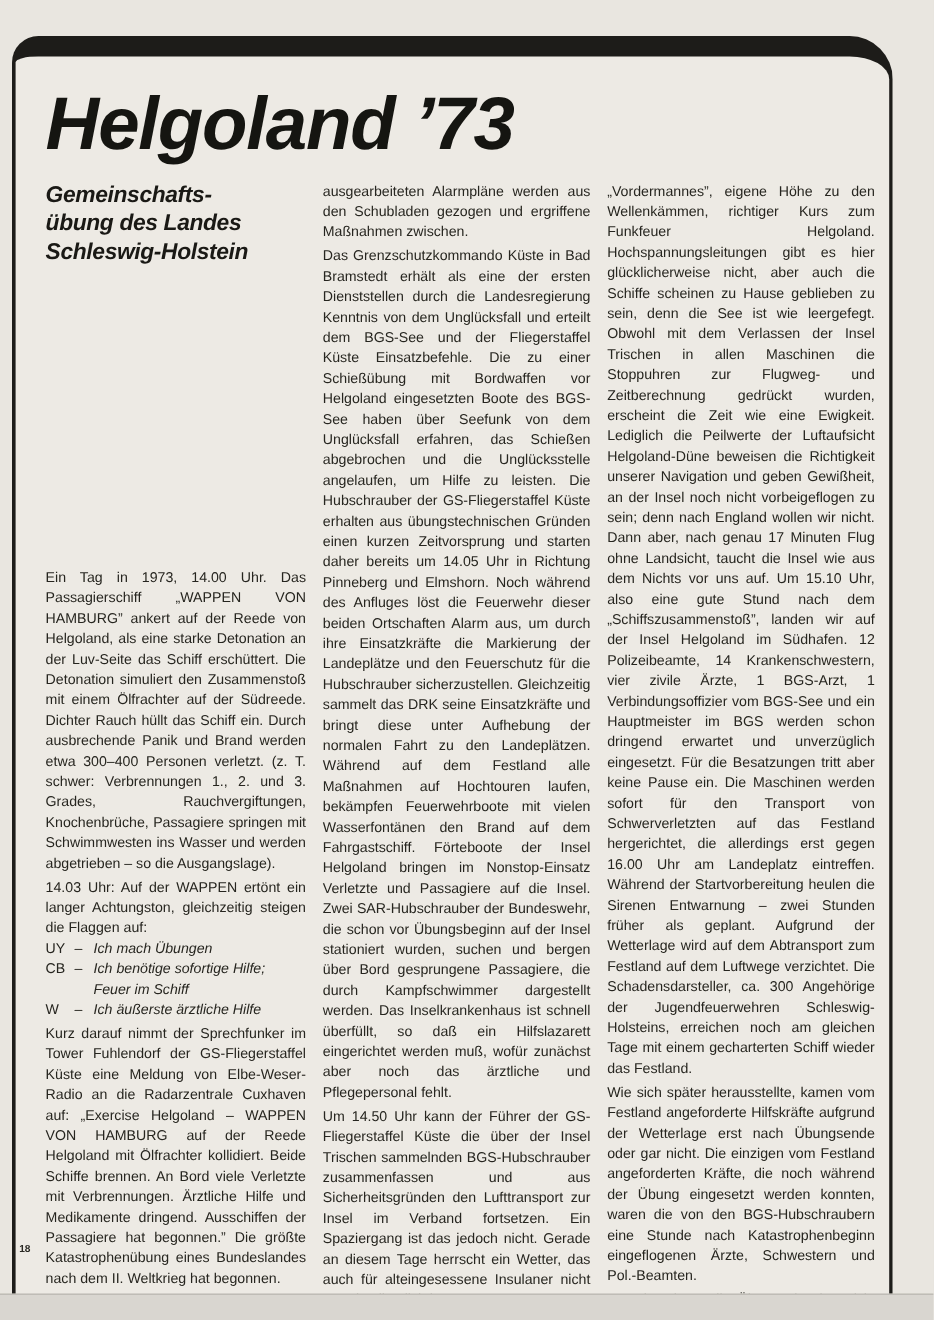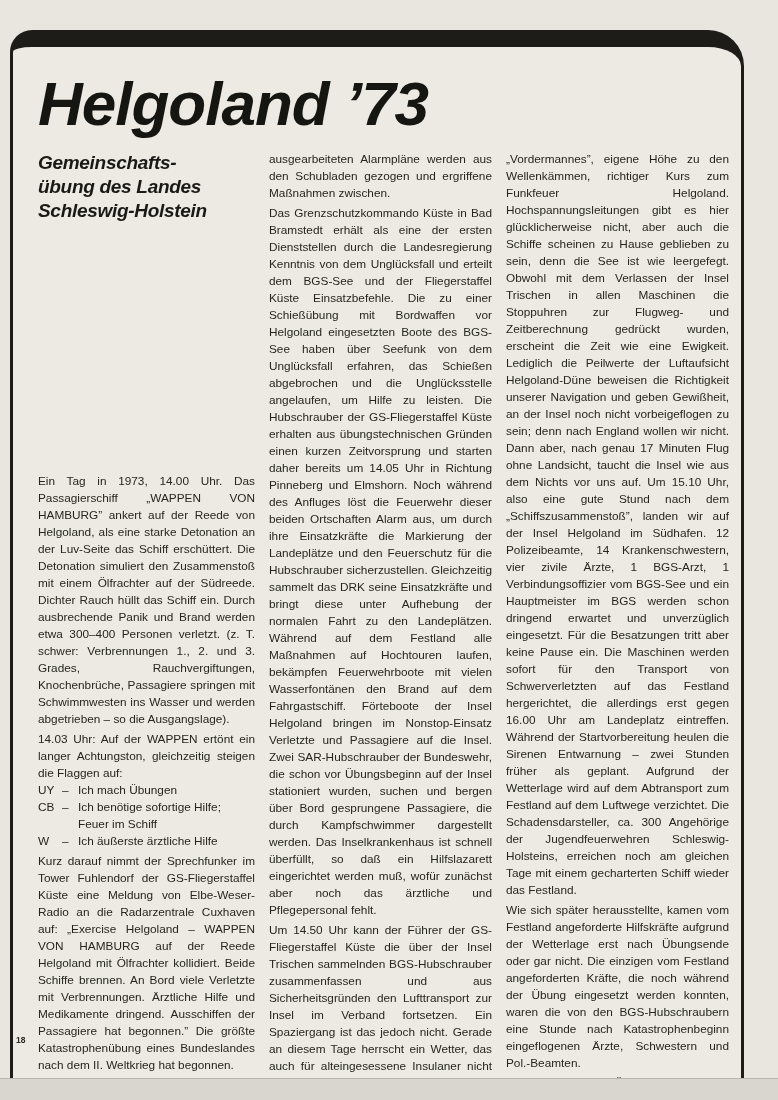--- a/index.html
+++ b/index.html
@@ -89,20 +89,21 @@
   .flag-code {
     width: 24px;
     flex: 0 0 24px;
   }
   .flag-dash {
     width: 16px;
     flex: 0 0 16px;
   }
   .flag-text {
     flex: 1;
+    font-style: italic;
   }
   .page-number {
     position: absolute;
     left: 16px;
     top: 1035px;
     font-size: 8.5px;
     font-weight: bold;
     color: #2a2924;
   }
 </style>

